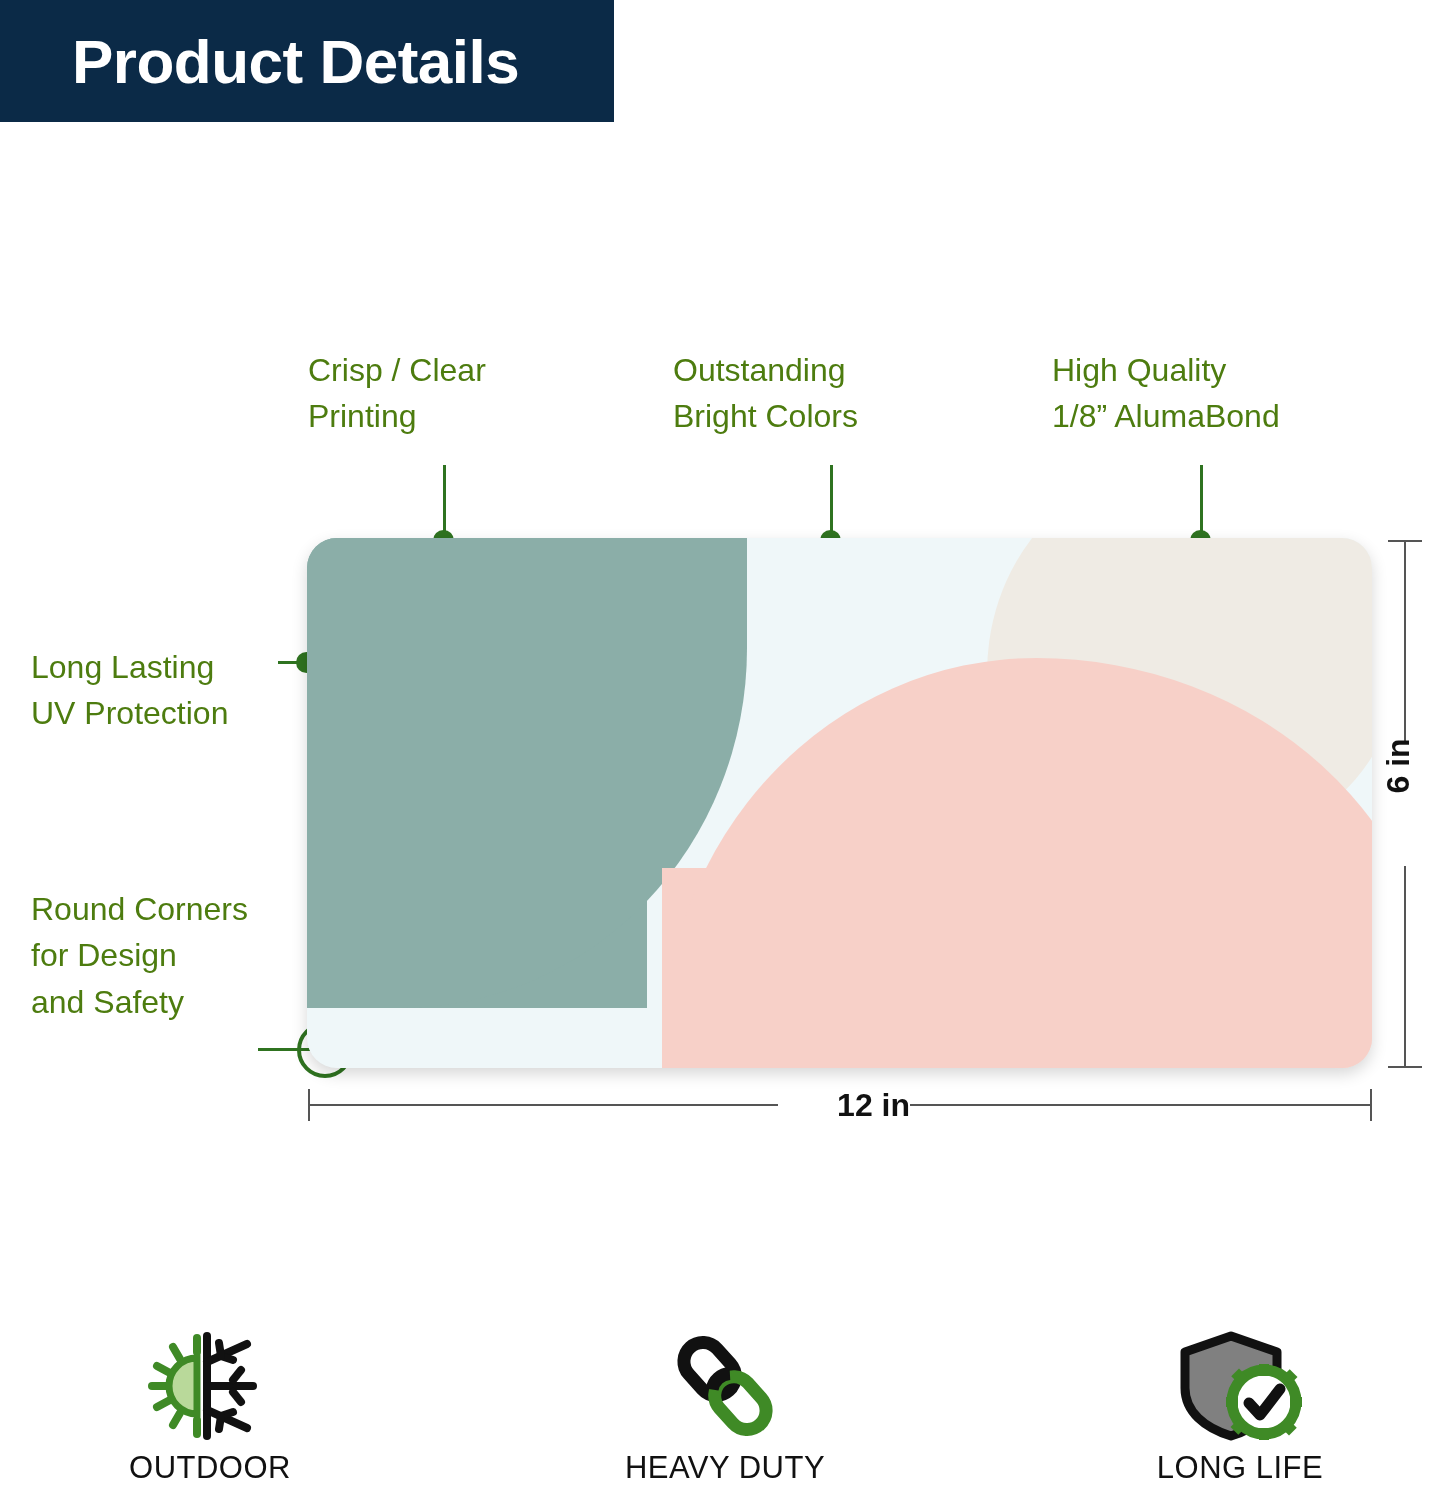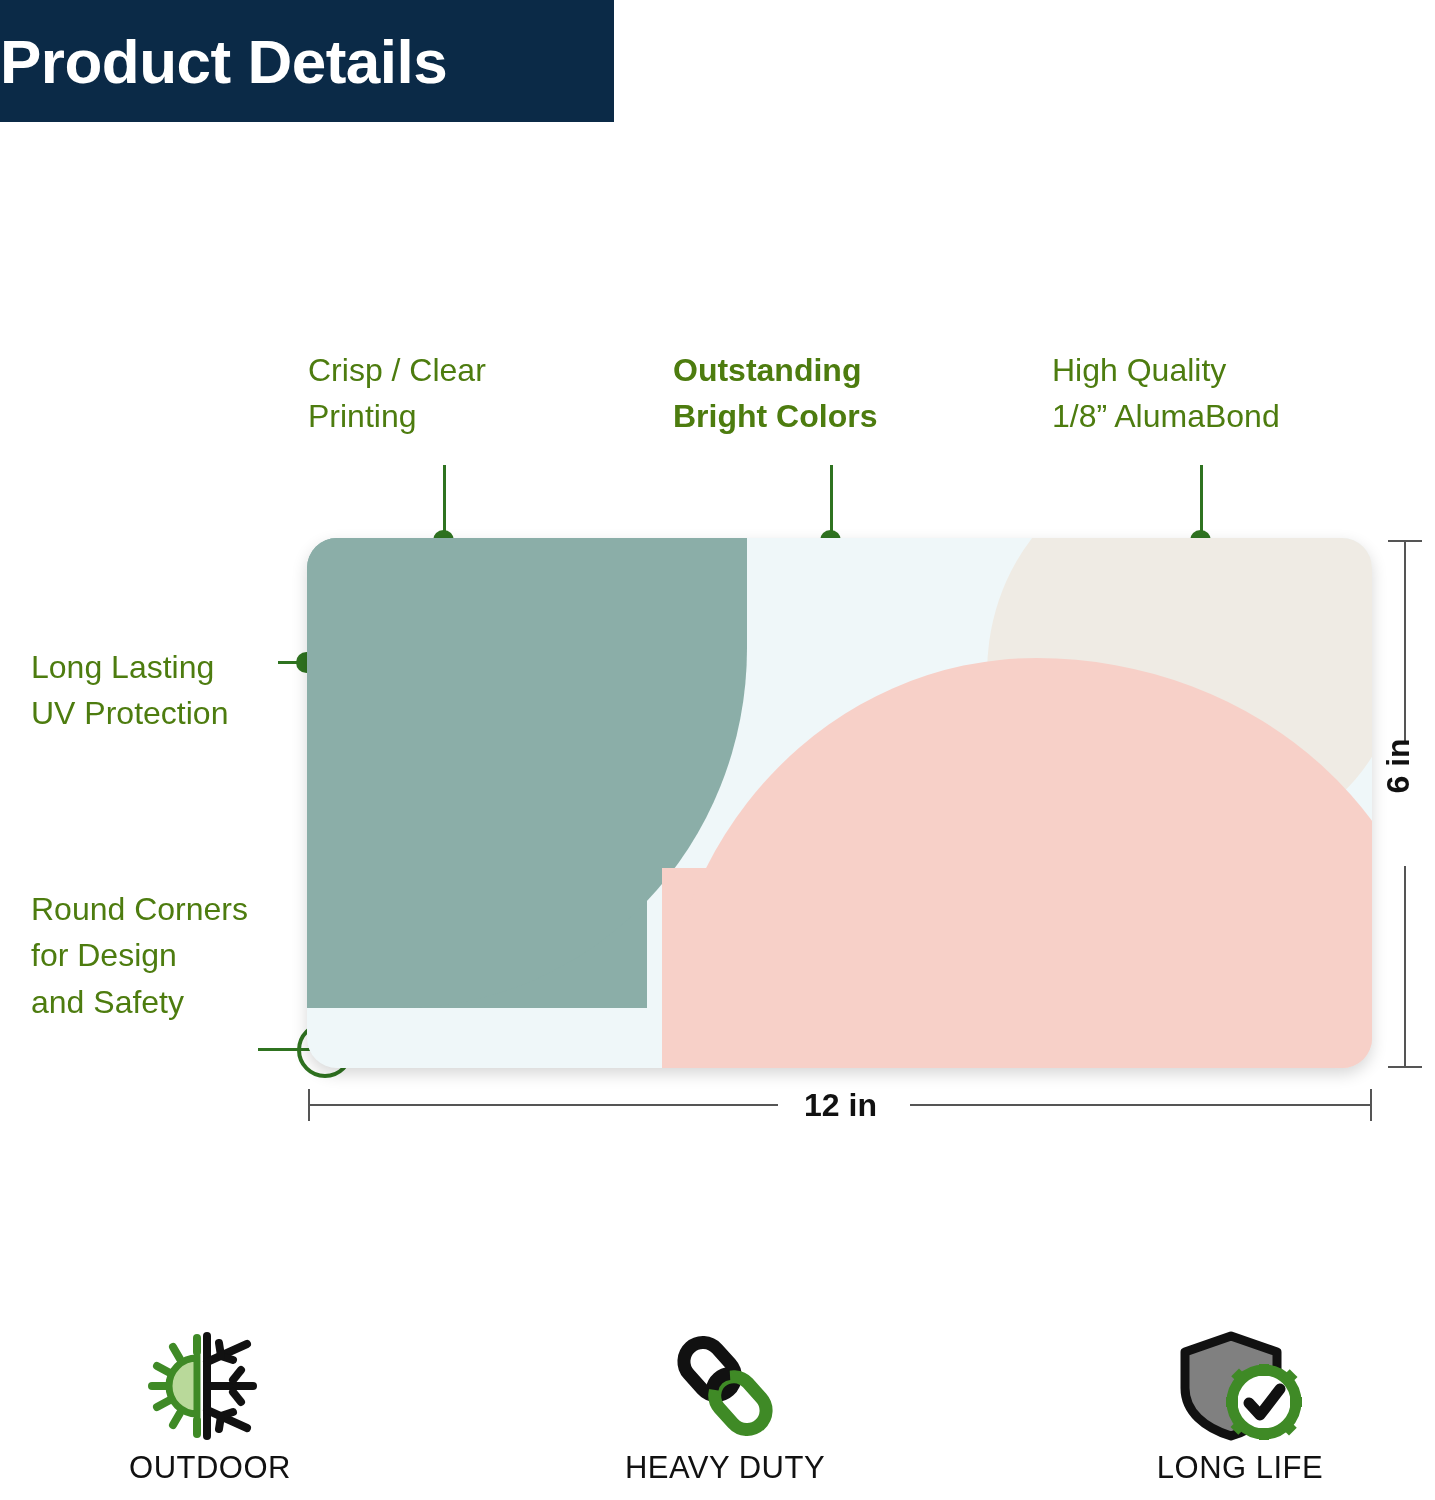--- a/index.html
+++ b/index.html
@@ -21,32 +21,33 @@
     height: 122px;
     background: #0b2a47;
     display: flex;
     align-items: center;
   }
   .header-title {
     color: #ffffff;
     font-size: 62px;
     font-weight: bold;
     letter-spacing: -0.5px;
+    padding-left: 72px;
   }
 
   
   .callout {
     position: absolute;
     color: #4d7c0f;
     font-size: 32px;
     line-height: 1.45;
     white-space: pre-line;
   }
   .callout-crisp     { left: 308px; top: 347px; }
-  .callout-bright    { left: 673px; top: 347px; font-weight: bold; }
+  .callout-bright    { left: 673px; top: 347px; }
   .callout-alumabond { left: 1052px; top: 347px; }
   .callout-uv        { left: 31px;  top: 644px; }
   .callout-round     { left: 31px;  top: 886px; }
 
   
   .leader-v {
     position: absolute;
     width: 3px;
     background: #2f7320;
   }
@@ -197,23 +198,23 @@
   .dim-h-cap-left  { left: 308px; }
   .dim-h-cap-right { left: 1370px; }
   .dim-h-gap {
     position: absolute;
     left: 778px; top: 1090px;
     width: 132px; height: 28px;
     background: #ffffff;
   }
   .dim-h-label {
     position: absolute;
-    left: 804px; top: 1087px;
+    left: 778px; top: 1087px;
     width: 132px;
-    text-align: left;
+    text-align: right;
     font-size: 32px;
     font-weight: bold;
     color: #111111;
   }
 
   
   .features {
     position: absolute;
     left: 60px; top: 1330px;
     width: 1330px;

